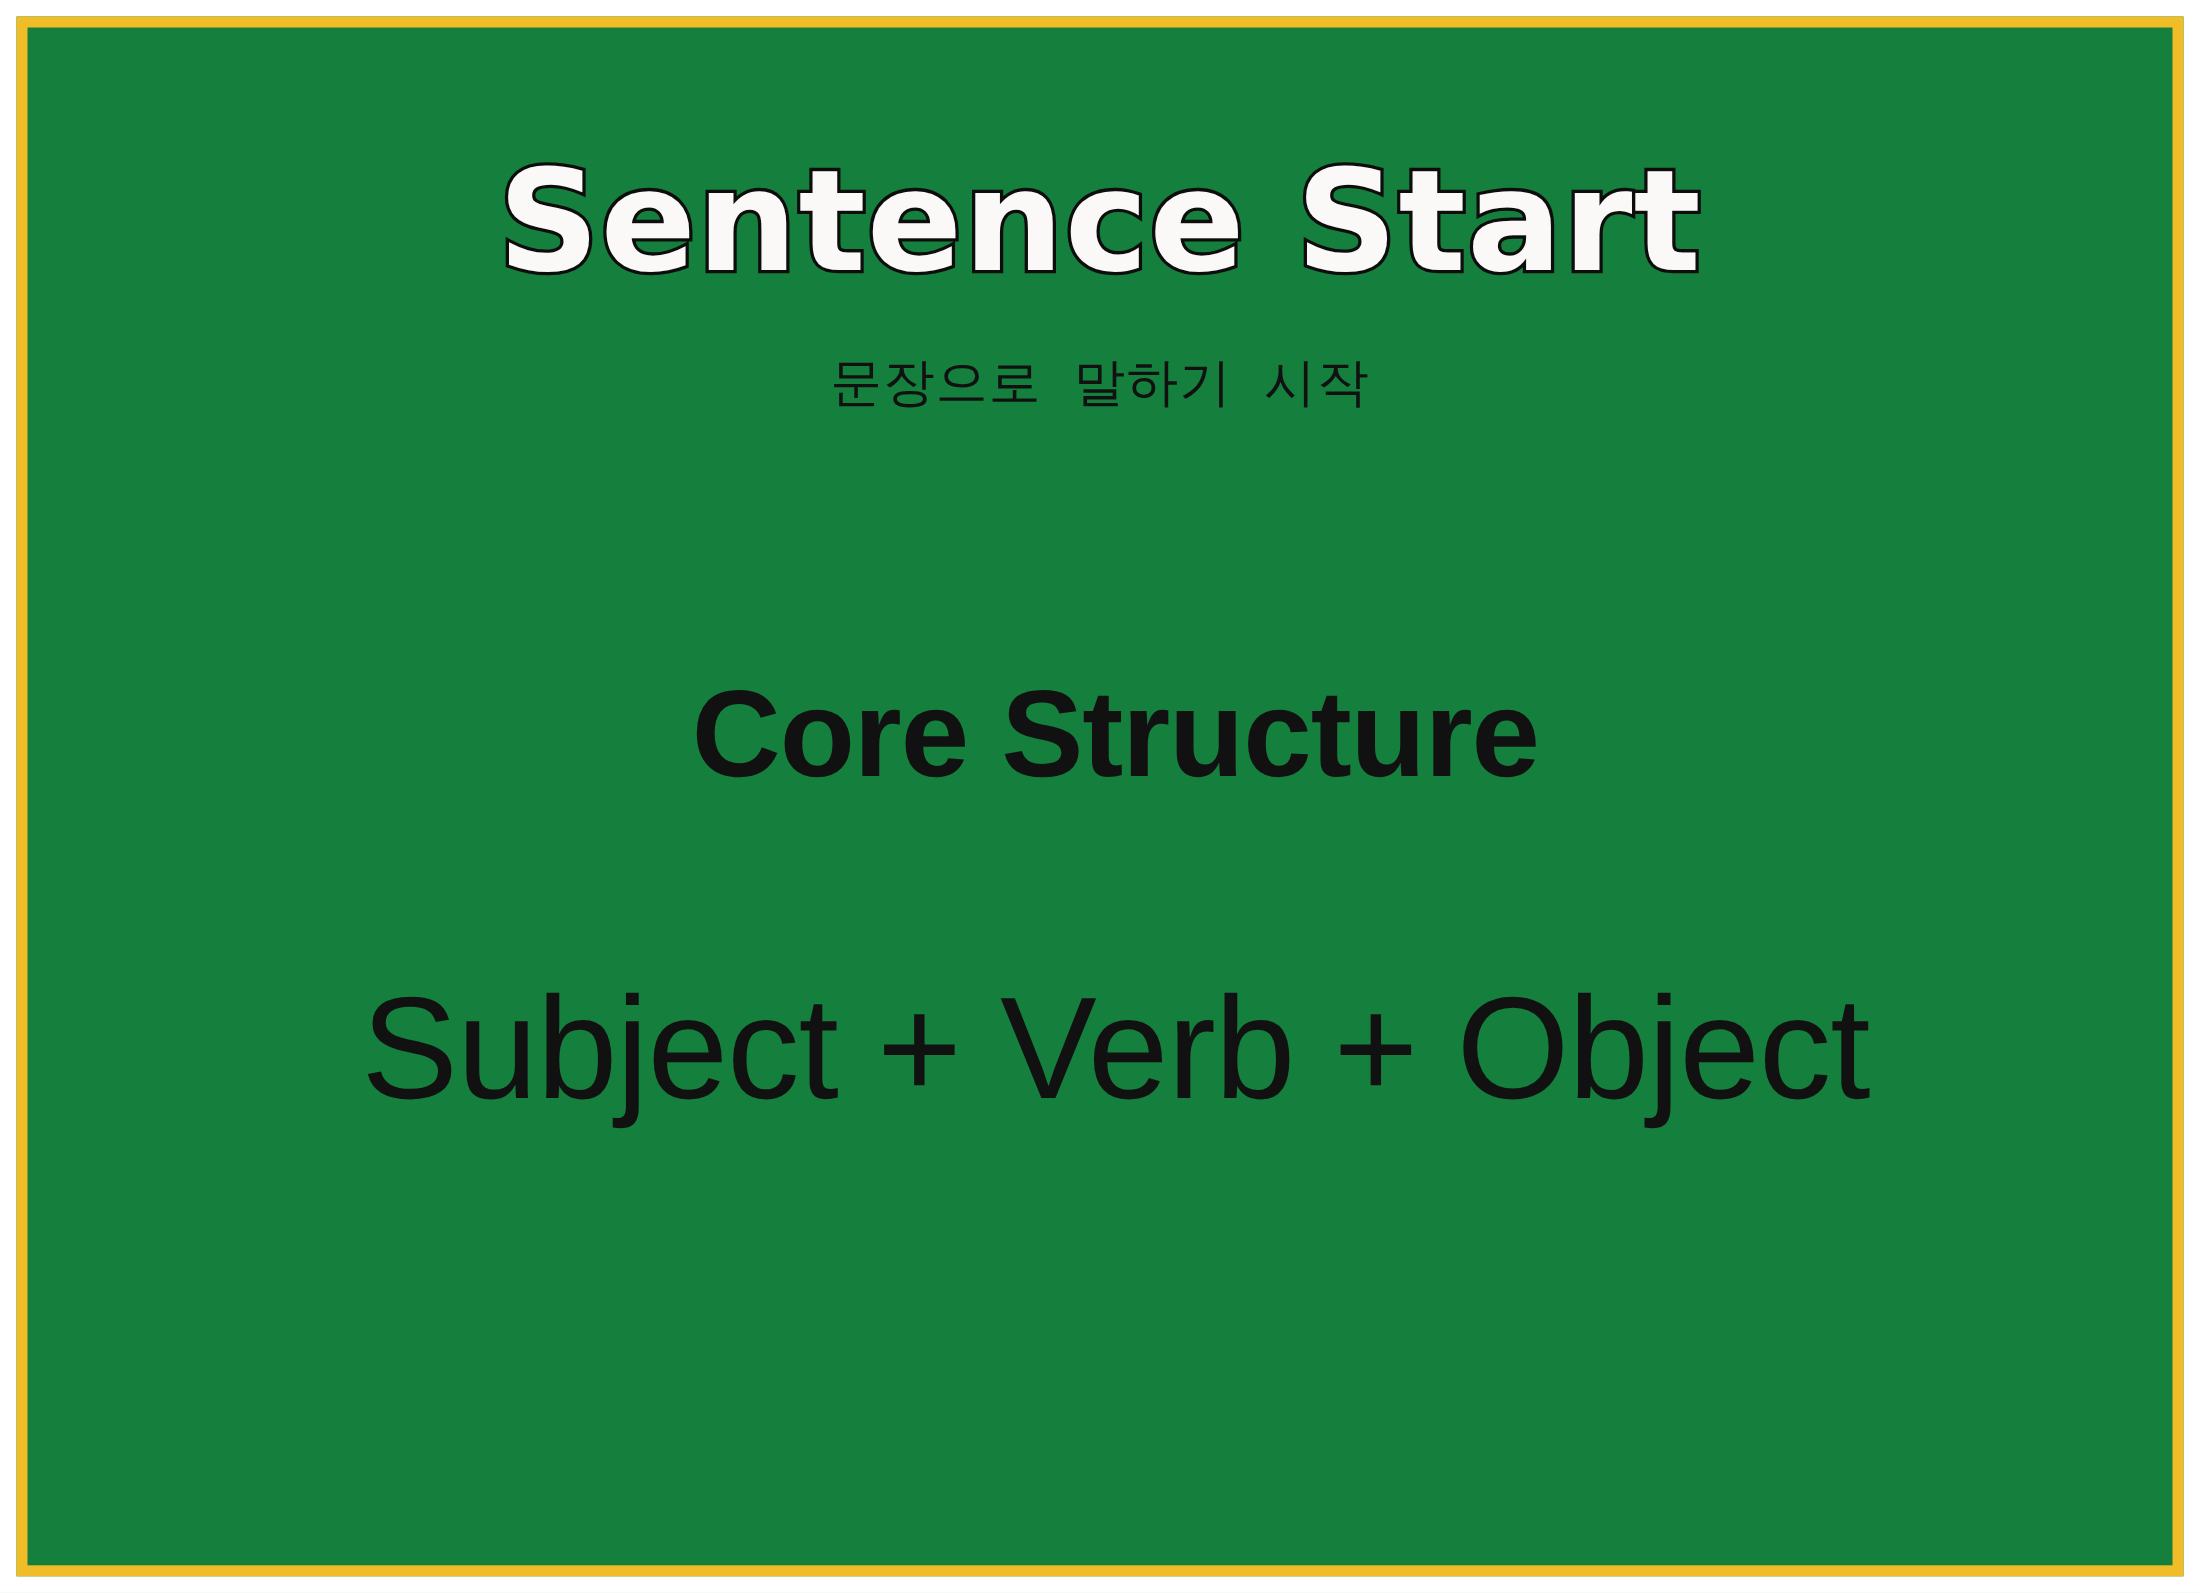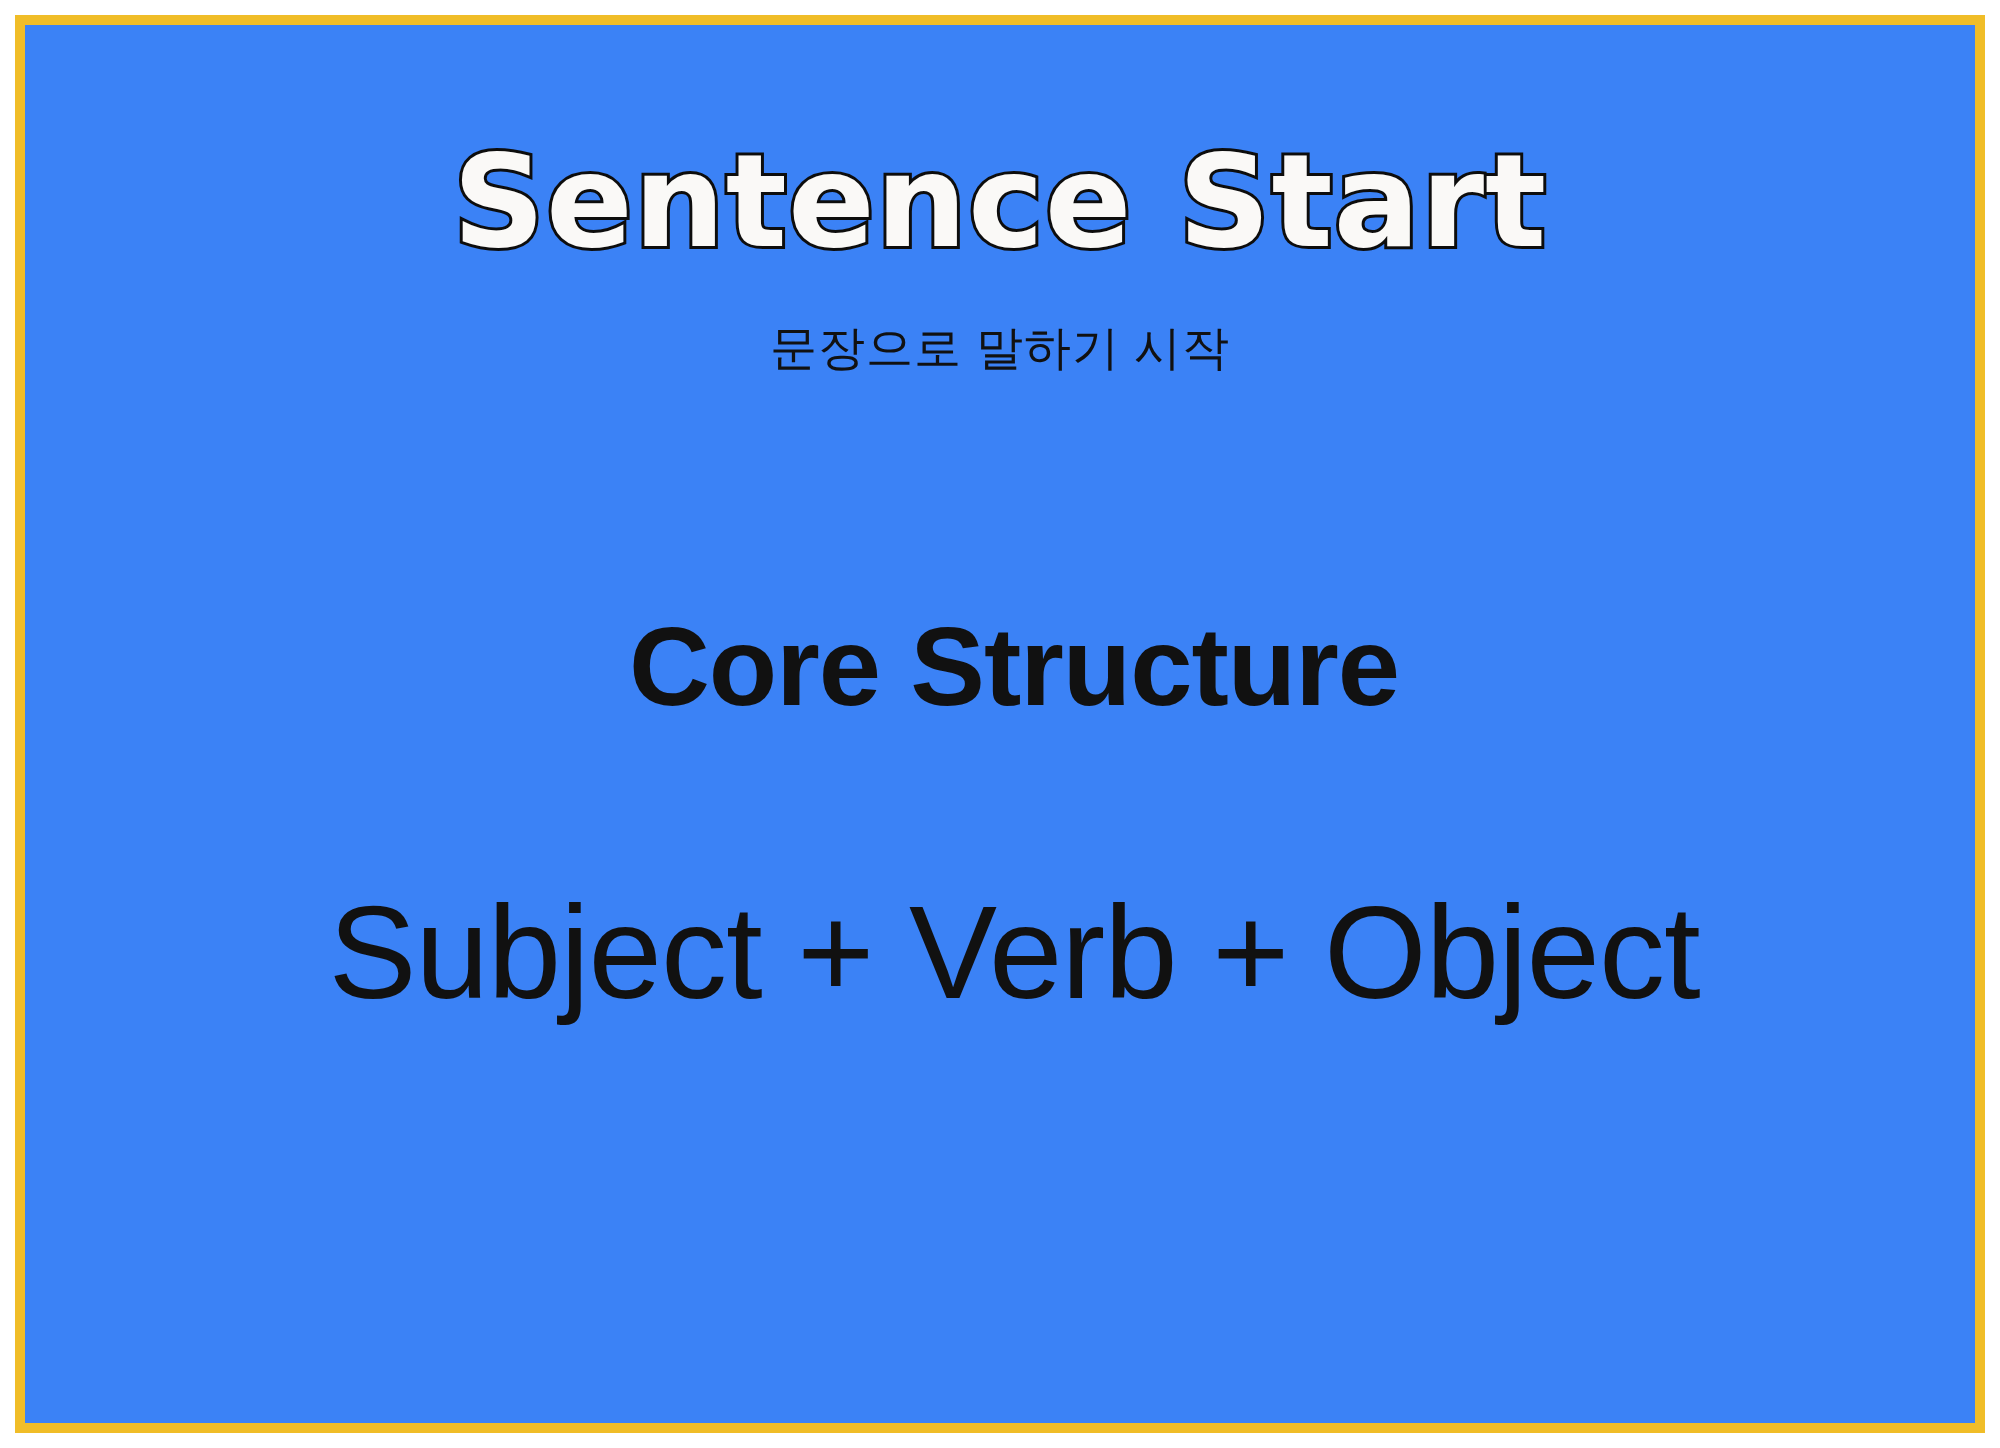--- a/index.html
+++ b/index.html
@@ -18,21 +18,21 @@
 
   
   #slide-frame {
     position: absolute;
     left: 15px;
     top: 15px;
     width: 1970px;
     height: 1418px;
     box-sizing: border-box;
     border: 10px solid #f0bd28;
-    background: #3b82f6;
+    background: #15803d;
   }
 
   #slide-body {
     position: relative;
     width: 100%;
     height: 100%;
     box-sizing: border-box;
   }
 
   
@@ -53,21 +53,21 @@
     letter-spacing: 1px;
     color: #faf9f7;
     -webkit-text-stroke: 6px #0d0d0d;
     paint-order: stroke fill;
     margin: 0;
     padding: 0;
     white-space: nowrap;
   }
 
   #slide-subtitle {
-    font-family: Liberation Sans, sans-serif;
+    font-family: Liberation Mono, monospace;
     font-size: 47px;
     font-weight: 400;
     color: #111111;
     letter-spacing: 1px;
     margin: 0;
     padding-top: 48px;
     white-space: nowrap;
   }
 
   

